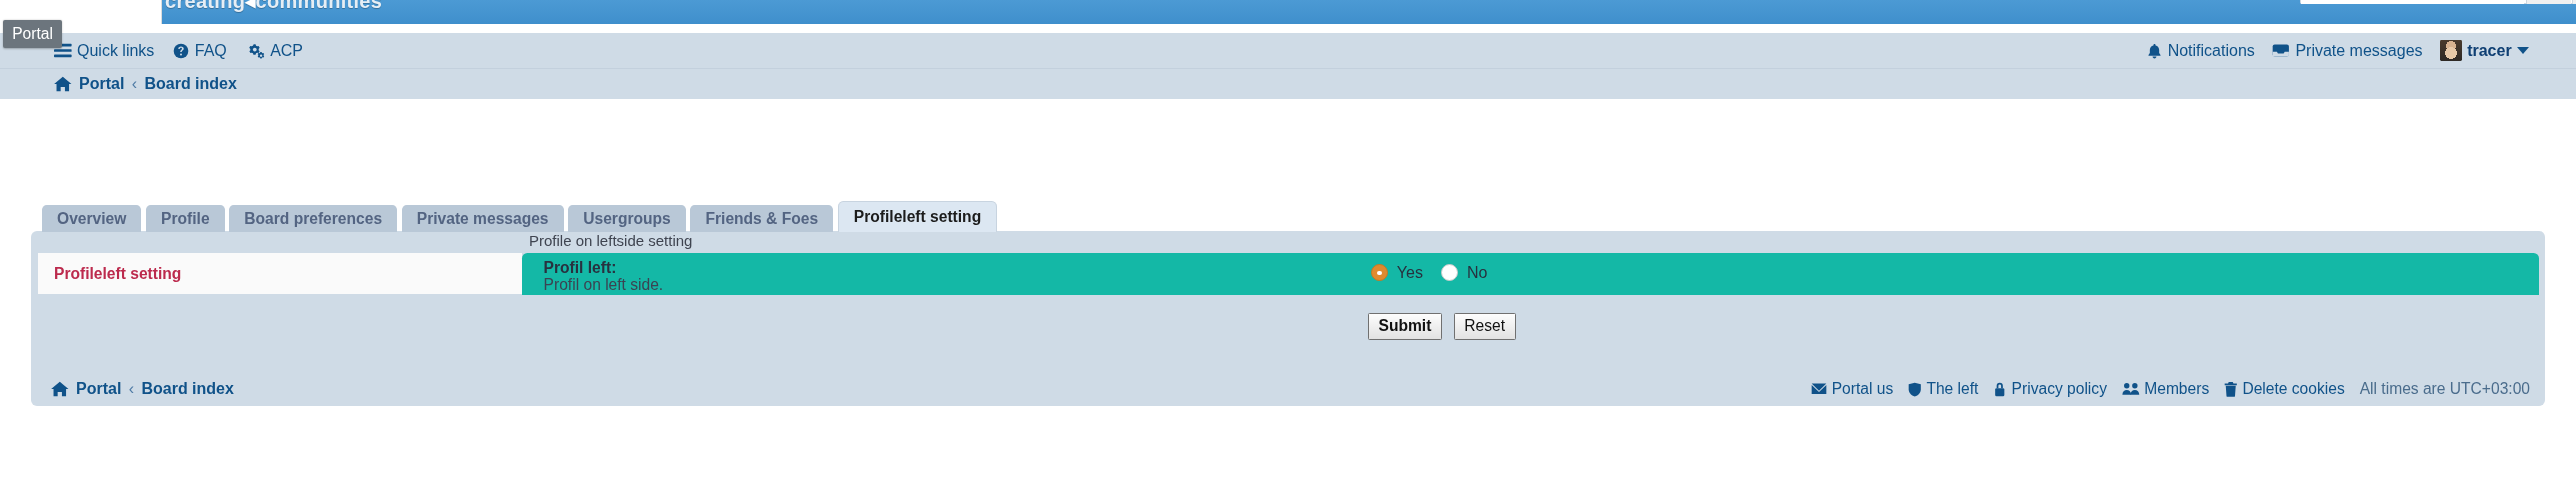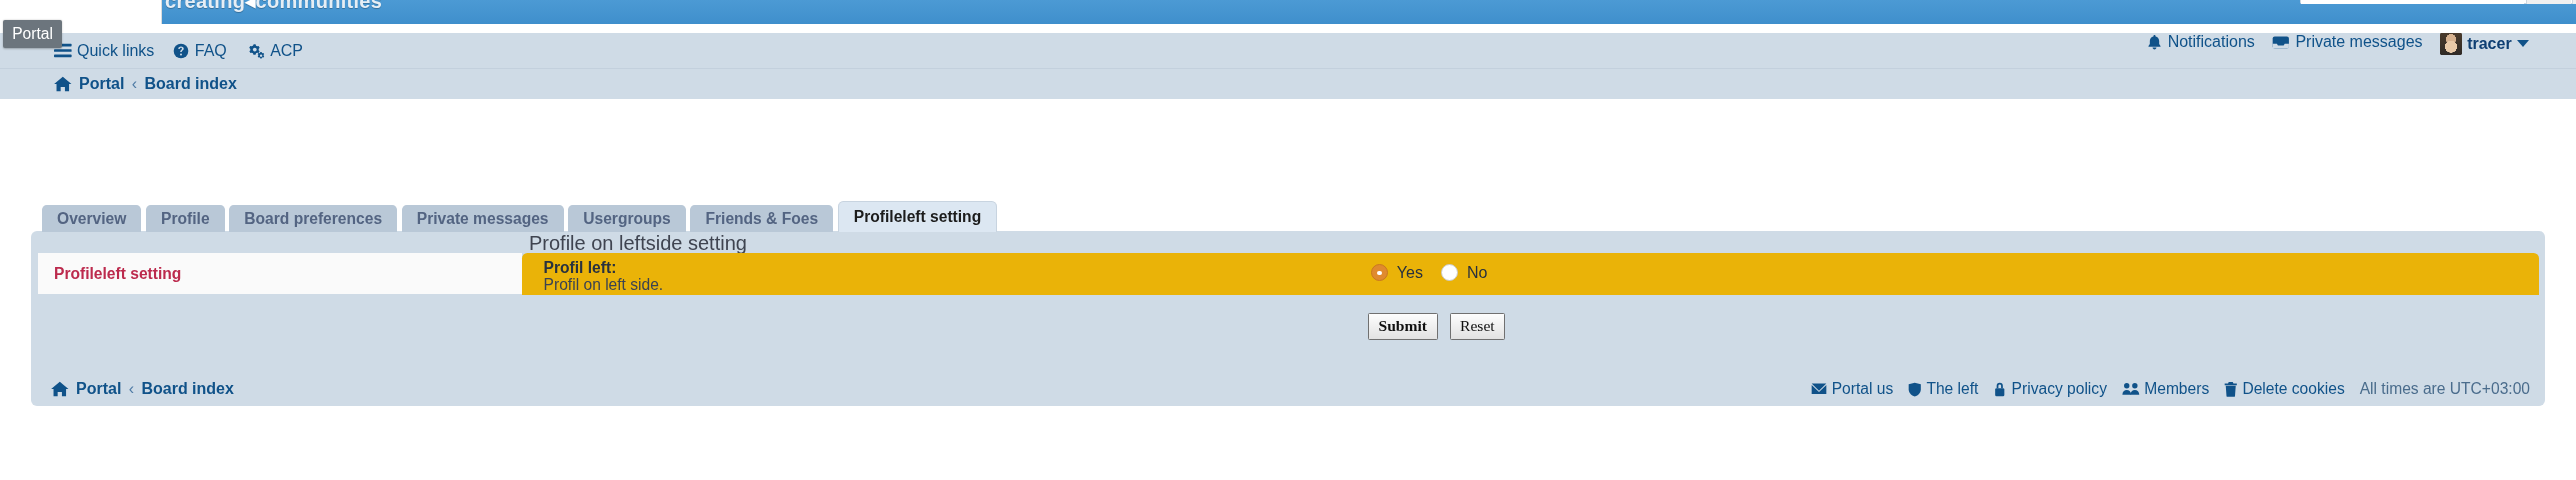--- a/index.html
+++ b/index.html
@@ -112,21 +112,21 @@
     display: flex;
     align-items: center;
     gap: 19px;
   }
   .nav-right {
     position: absolute;
     right: 47px;
     top: 0;
     height: 35px;
     display: flex;
-    align-items: flex-start;
+    align-items: center;
     gap: 17.6px;
   }
   .nav-item {
     display: flex;
     align-items: center;
     gap: 5.4px;
     color: #105289;
     font-size: 16px;
     white-space: nowrap;
     cursor: pointer;
@@ -248,21 +248,21 @@
     top: 173px;
     width: 2514px;
     height: 132px;
     background: #cfdbe6;
     border-radius: 0 0 6px 6px;
   }
   .panel-title {
     position: absolute;
     left: 529px;
     top: 133px;
-    font-size: 20px;
+    font-size: 15px;
     color: #3f4450;
     white-space: nowrap;
   }
 
   
   .cp-menu {
     position: absolute;
     left: 38px;
     top: 154px;
     width: 484px;
@@ -281,21 +281,21 @@
     cursor: pointer;
   }
 
   
   .content-card {
     position: absolute;
     left: 522px;
     top: 154px;
     width: 2017px;
     height: 42px;
-    background: #eab308;
+    background: #14b8a6;
     border-radius: 5.4px 5.4px 0 0;
     box-sizing: border-box;
   }
   .field-label {
     position: absolute;
     left: 21.6px;
     top: 6px;
     font-weight: bold;
     font-size: 15.6px;
     color: #28313f;
@@ -354,21 +354,21 @@
   
   .btn-row {
     position: absolute;
     left: 1368px;
     top: 214px;
     display: flex;
     gap: 12px;
     z-index: 5;
   }
   .btn {
-    font-family: Liberation Serif, serif;
+    font-family: Liberation Sans, sans-serif;
     font-size: 15.6px;
     padding: 2.7px 9.5px 4px 9.5px;
     background: linear-gradient(#fdfdfd, #e2e2e2);
     border: 0.7px solid #707070;
     border-radius: 1.4px;
     color: #111111;
     cursor: pointer;
     white-space: nowrap;
     line-height: 1.2;
     text-align: right;

